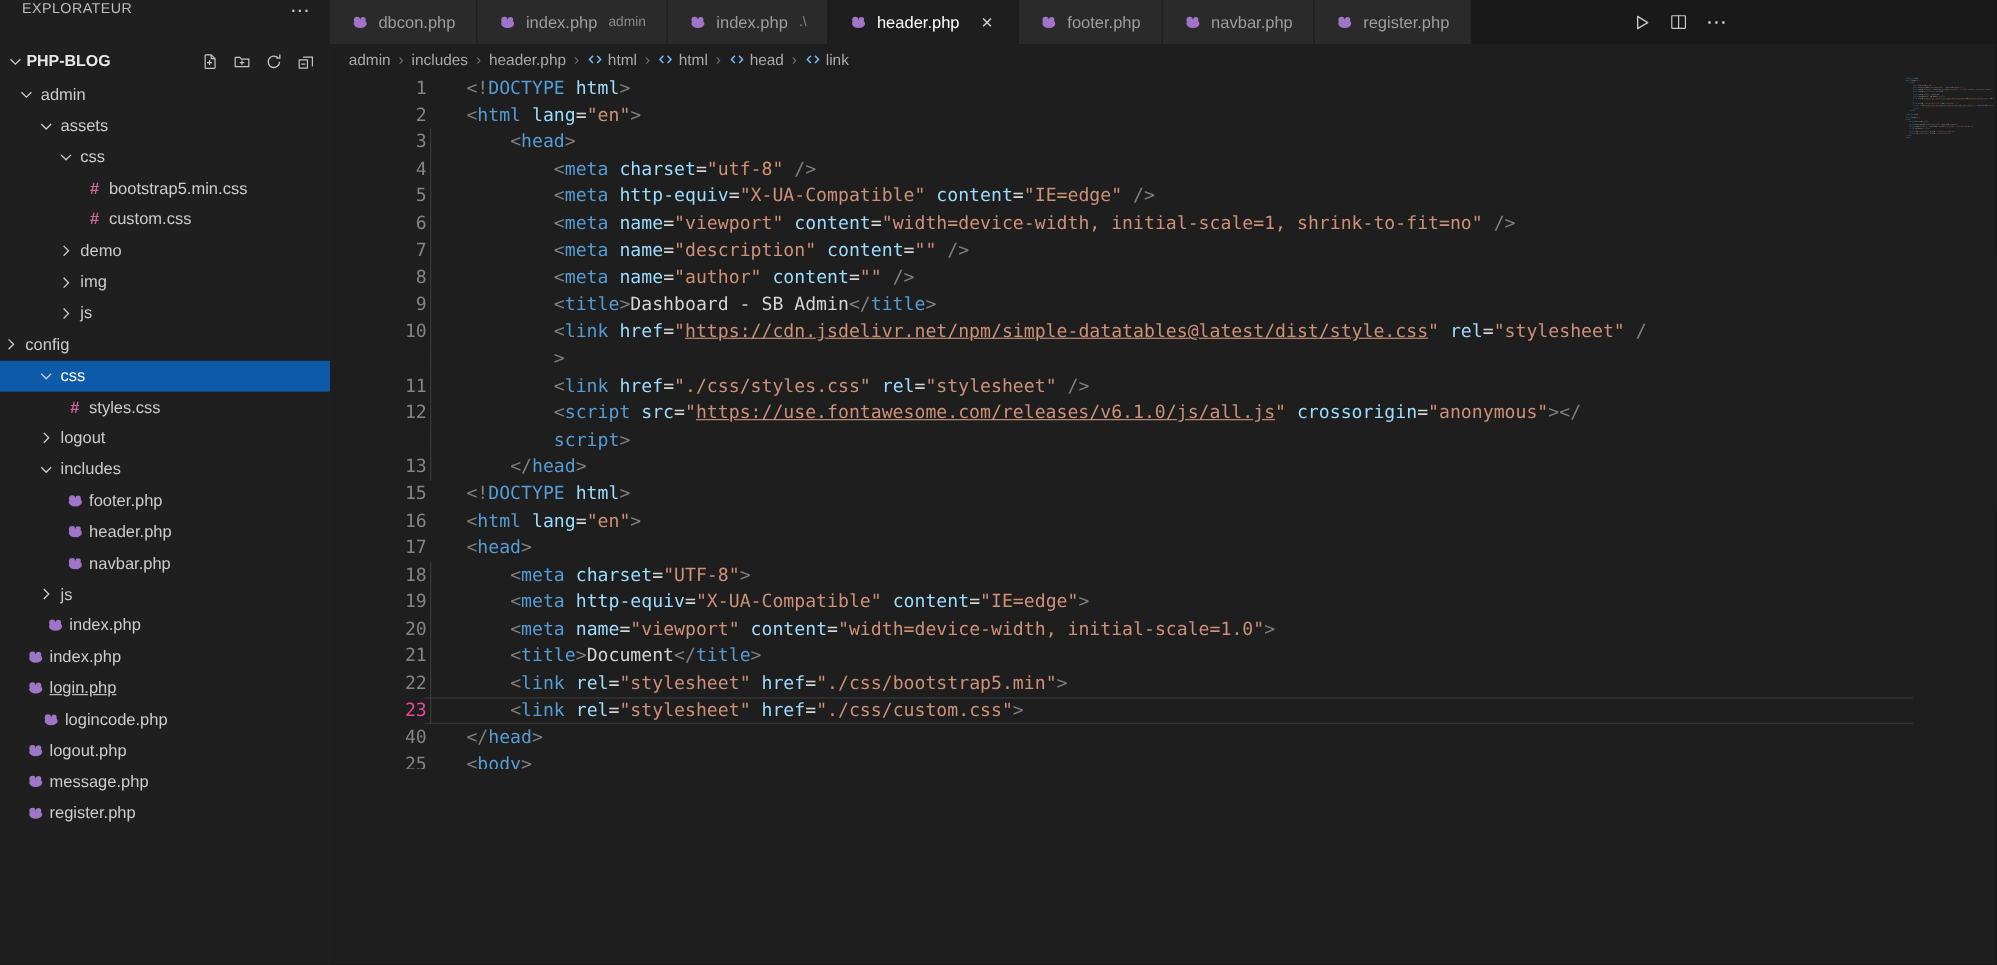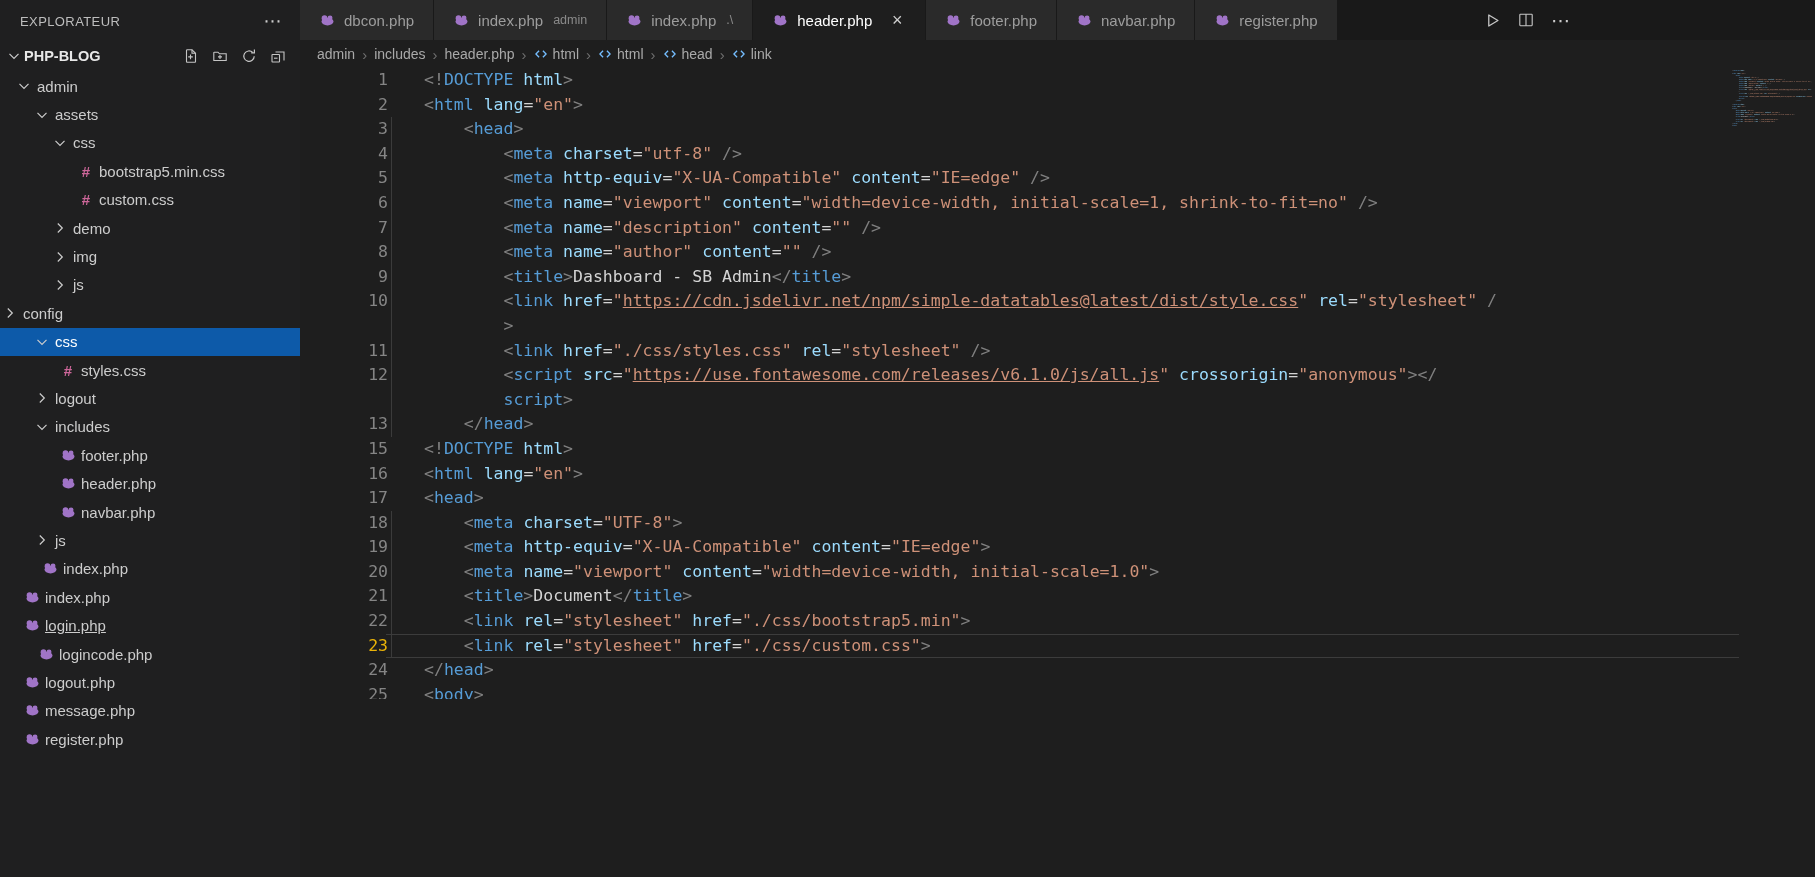--- a/index.html
+++ b/index.html
@@ -2,21 +2,21 @@
 <html style="--accent_selection: #0d5aa9; --tag: #569cd6; --attr: #9cdcfe; --string: #ce9178; --punct: #808080; --text: #d4d4d4; --php_icon: #a074c7; --css_icon: #cc6699; --symbol_icon: #75beff;"><head>
 <meta charset="utf-8">
 <style>
   html,body{margin:0;padding:0;background:#111;}
   body{width:1815px;height:877px;overflow:hidden;font-family:"Liberation Sans",sans-serif;
        -webkit-font-smoothing:antialiased;}
   #app{position:relative;width:1815px;height:877px;background:#1e1e1e;}
 
   
   #sidebar{position:absolute;left:0;top:0;width:300px;height:877px;background:#1f1f20;z-index:3;}
-  #sidebar-header{height:42px;display:flex;align-items:center;justify-content:space-between;
+  #sidebar-header{height:42px;display:flex;align-items:flex-start;justify-content:space-between;
       padding:0 18px 0 20px;color:#bdbdbd;font-size:13px;letter-spacing:.4px;}
   .more-dots{font-size:18px;color:#cccccc;cursor:pointer;line-height:1;}
   #project-row{height:28px;display:flex;align-items:center;font-weight:bold;font-size:14.5px;
       color:#e8e8e8;padding-left:6px;cursor:pointer;}
   #project-row .chev{width:18px;flex:0 0 18px;display:flex;align-items:center;color:#cccccc;}
   #project-actions{margin-left:auto;display:flex;align-items:center;gap:13px;padding-right:14px;color:#c5c5c5;}
   #project-actions span{display:flex;cursor:pointer;}
   #tree{margin-top:2px;}
   .tree-row{height:28.4px;display:flex;align-items:center;font-size:15px;color:#cccccc;cursor:pointer;white-space:nowrap;}
   .tree-row.selected{background:var(--accent_selection);color:#ffffff;}
@@ -44,21 +44,21 @@
       padding-left:17px;gap:7px;background:#1e1e1e;}
   .crumb{display:flex;align-items:center;gap:5px;cursor:pointer;}
   .crumb-sep{color:#6f6f6f;font-size:15px;}
   .crumb-icon{display:flex;}
 
   
   #editor{position:absolute;top:68px;left:0;right:0;bottom:0;background:#1e1e1e;overflow:hidden;}
   .code-row{position:relative;display:flex;height:24.6px;line-height:24.6px;
       font-family:"DejaVu Sans Mono",monospace;font-size:16.5px;white-space:pre;}
   .gutter{width:88px;flex:0 0 88px;color:#858585;text-align:right;padding-right:36px;user-select:none;}
-  .code-row.cur .gutter{color:#eab308;}
+  .code-row.cur .gutter{color:#ec4899;}
   .code-text{flex:1;white-space:pre;}
   .code-row.g::before{content:"";position:absolute;left:91px;top:0;bottom:0;width:1px;background:#3b3b3b;}
   .code-row.cur::after{content:"";position:absolute;left:86px;right:76px;top:0;bottom:0;
       border-top:1px solid #3c3c3c;border-bottom:1px solid #3c3c3c;pointer-events:none;}
   .tk-p{color:var(--punct);}
   .tk-t{color:var(--tag);}
   .tk-a{color:var(--attr);}
   .tk-s{color:var(--string);}
   .tk-u{color:var(--string);text-decoration:underline;}
   .tk-x{color:var(--text);}
@@ -479,21 +479,21 @@
           <div class="code-row g"><div class="gutter">13</div><div class="code-text"><span class="tk-x">    </span><span class="tk-p">&lt;/</span><span class="tk-t">head</span><span class="tk-p">&gt;</span></div></div>
           <div class="code-row"><div class="gutter">15</div><div class="code-text"><span class="tk-p">&lt;!</span><span class="tk-t">DOCTYPE</span><span class="tk-x"> </span><span class="tk-a">html</span><span class="tk-p">&gt;</span></div></div>
           <div class="code-row"><div class="gutter">16</div><div class="code-text"><span class="tk-p">&lt;</span><span class="tk-t">html</span><span class="tk-x"> </span><span class="tk-a">lang</span><span class="tk-x">=</span><span class="tk-s">"en"</span><span class="tk-p">&gt;</span></div></div>
           <div class="code-row"><div class="gutter">17</div><div class="code-text"><span class="tk-p">&lt;</span><span class="tk-t">head</span><span class="tk-p">&gt;</span></div></div>
           <div class="code-row g"><div class="gutter">18</div><div class="code-text"><span class="tk-x">    </span><span class="tk-p">&lt;</span><span class="tk-t">meta</span><span class="tk-x"> </span><span class="tk-a">charset</span><span class="tk-x">=</span><span class="tk-s">"UTF-8"</span><span class="tk-p">&gt;</span></div></div>
           <div class="code-row g"><div class="gutter">19</div><div class="code-text"><span class="tk-x">    </span><span class="tk-p">&lt;</span><span class="tk-t">meta</span><span class="tk-x"> </span><span class="tk-a">http-equiv</span><span class="tk-x">=</span><span class="tk-s">"X-UA-Compatible"</span><span class="tk-x"> </span><span class="tk-a">content</span><span class="tk-x">=</span><span class="tk-s">"IE=edge"</span><span class="tk-p">&gt;</span></div></div>
           <div class="code-row g"><div class="gutter">20</div><div class="code-text"><span class="tk-x">    </span><span class="tk-p">&lt;</span><span class="tk-t">meta</span><span class="tk-x"> </span><span class="tk-a">name</span><span class="tk-x">=</span><span class="tk-s">"viewport"</span><span class="tk-x"> </span><span class="tk-a">content</span><span class="tk-x">=</span><span class="tk-s">"width=device-width, initial-scale=1.0"</span><span class="tk-p">&gt;</span></div></div>
           <div class="code-row g"><div class="gutter">21</div><div class="code-text"><span class="tk-x">    </span><span class="tk-p">&lt;</span><span class="tk-t">title</span><span class="tk-p">&gt;</span><span class="tk-x">Document</span><span class="tk-p">&lt;/</span><span class="tk-t">title</span><span class="tk-p">&gt;</span></div></div>
           <div class="code-row g"><div class="gutter">22</div><div class="code-text"><span class="tk-x">    </span><span class="tk-p">&lt;</span><span class="tk-t">link</span><span class="tk-x"> </span><span class="tk-a">rel</span><span class="tk-x">=</span><span class="tk-s">"stylesheet"</span><span class="tk-x"> </span><span class="tk-a">href</span><span class="tk-x">=</span><span class="tk-s">"./css/bootstrap5.min"</span><span class="tk-p">&gt;</span></div></div>
           <div class="code-row cur g"><div class="gutter">23</div><div class="code-text"><span class="tk-x">    </span><span class="tk-p">&lt;</span><span class="tk-t">link</span><span class="tk-x"> </span><span class="tk-a">rel</span><span class="tk-x">=</span><span class="tk-s">"stylesheet"</span><span class="tk-x"> </span><span class="tk-a">href</span><span class="tk-x">=</span><span class="tk-s">"./css/custom.css"</span><span class="tk-p">&gt;</span></div></div>
-          <div class="code-row"><div class="gutter">24</div><div class="code-text"><span class="tk-p">&lt;/</span><span class="tk-t">head</span><span class="tk-p">&gt;</span></div></div>
+          <div class="code-row"><div class="gutter">40</div><div class="code-text"><span class="tk-p">&lt;/</span><span class="tk-t">head</span><span class="tk-p">&gt;</span></div></div>
           <div class="code-row"><div class="gutter">25</div><div class="code-text"><span class="tk-p">&lt;</span><span class="tk-t">body</span><span class="tk-p">&gt;</span></div></div>
           <div class="code-row"><div class="gutter">26</div><div class="code-text"></div></div>
         </div>
       <div id="minimap">
         <div id="minimap-inner">
             <div class="mm-row"><span class="tk-p">&lt;!</span><span class="tk-t">DOCTYPE</span><span class="tk-x"> </span><span class="tk-a">html</span><span class="tk-p">&gt;</span></div>
             <div class="mm-row"><span class="tk-p">&lt;</span><span class="tk-t">html</span><span class="tk-x"> </span><span class="tk-a">lang</span><span class="tk-x">=</span><span class="tk-s">"en"</span><span class="tk-p">&gt;</span></div>
             <div class="mm-row"><span class="tk-x">    </span><span class="tk-p">&lt;</span><span class="tk-t">head</span><span class="tk-p">&gt;</span></div>
             <div class="mm-row"><span class="tk-x">        </span><span class="tk-p">&lt;</span><span class="tk-t">meta</span><span class="tk-x"> </span><span class="tk-a">charset</span><span class="tk-x">=</span><span class="tk-s">"utf-8"</span><span class="tk-x"> </span><span class="tk-p">/&gt;</span></div>
             <div class="mm-row"><span class="tk-x">        </span><span class="tk-p">&lt;</span><span class="tk-t">meta</span><span class="tk-x"> </span><span class="tk-a">http-equiv</span><span class="tk-x">=</span><span class="tk-s">"X-UA-Compatible"</span><span class="tk-x"> </span><span class="tk-a">content</span><span class="tk-x">=</span><span class="tk-s">"IE=edge"</span><span class="tk-x"> </span><span class="tk-p">/&gt;</span></div>

